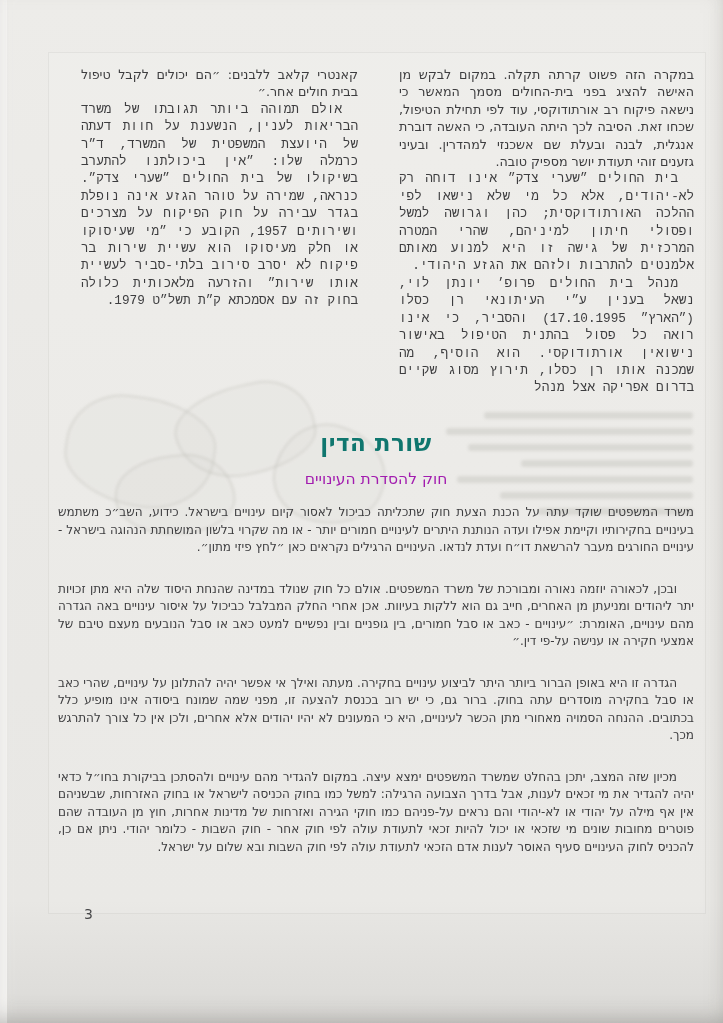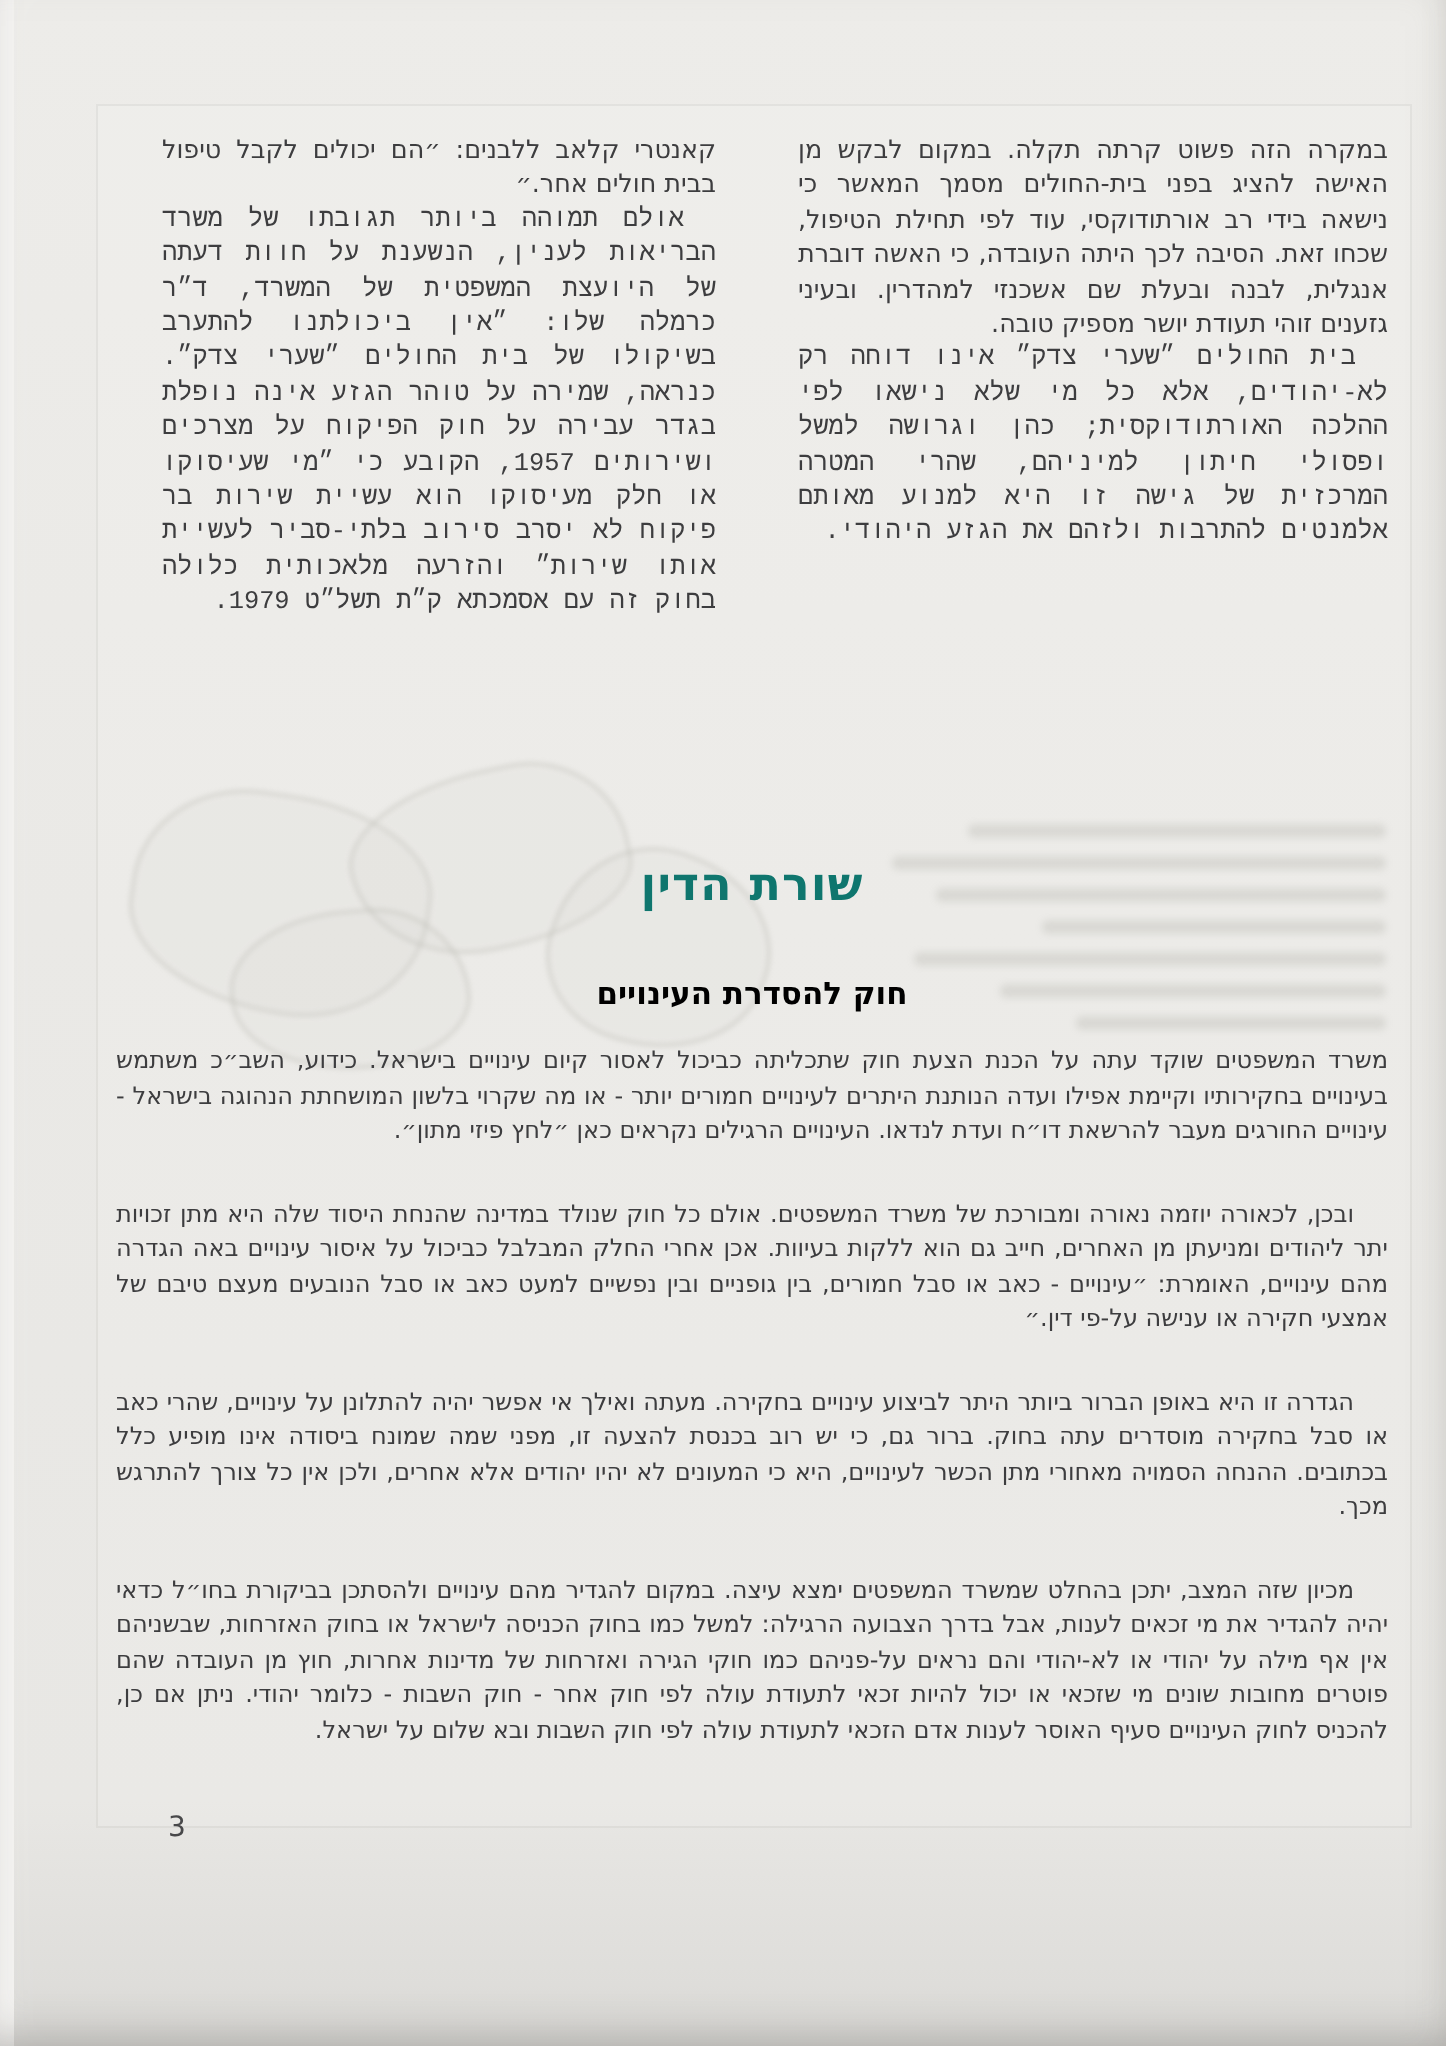--- a/index.html
+++ b/index.html
@@ -47,21 +47,21 @@
   }
   .columns {
     display:grid; grid-template-columns:318px 300px; column-gap:18px;
     min-height:336px;
   }
   .col { font-size:12.7px; line-height:17.4px; text-align:justify;margin-left:23px; }
   .col p { margin:0; }
   .col p.indent { text-indent:16px;font-family:Liberation Mono, monospace; }
   .heading-block { text-align:center; margin-top:28px; }
   .section-title { font-size:23px; font-weight:bold; color:#0f766e; letter-spacing:.5px; }
-  .section-subtitle { font-size:15.5px; font-weight:bold; color:#000000; margin-top:32px; }
+  .section-subtitle { font-size:15.5px; font-weight:normal; color:#a21caf; margin-top:14px; }
   .article-body { margin-top:16px; font-size:12px; line-height:17.5px; text-align:justify; }
   .article-body p { margin:0; }
   .article-body p.indent { text-indent:17px;margin-top:24px; }
   .page-number {
     position:absolute; left:84px; top:906px;
     font-size:14px; color:#48484a; direction:ltr;
   }
 </style>
 </head>
 <body>
@@ -88,22 +88,23 @@
     <div class="ghost-line gl4"></div>
     <div class="ghost-line gl5"></div>
     <div class="ghost-line gl6"></div>
     <div class="ghost-line gl7"></div>
   </div>
 
   <div class="content">
 
     <div class="columns">
       <div class="col">
-        <p>במקרה הזה פשוט קרתה תקלה. במקום לבקש מן האישה להציג בפני בית-החולים מסמך המאשר כי נישאה בידי רב אורתודוקסי, עוד לפי תחילת הטיפול, שכחו זאת. הסיבה לכך היתה העובדה, כי האשה דוברת אנגלית, לבנה ובעלת שם אשכנזי למהדרין. ובעיני גזענים זוהי תעודת יושר מספיק טובה.</p>
+        <p>במקרה הזה פשוט קרתה תקלה. במקום לבקש מן האישה להציג בפני בית-החולים מסמך המאשר כי נישאה פיקוח רב אורתודוקסי, עוד לפי תחילת הטיפול, שכחו זאת. הסיבה לכך היתה העובדה, כי האשה דוברת אנגלית, לבנה ובעלת שם אשכנזי למהדרין. ובעיני גזענים זוהי תעודת יושר מספיק טובה.</p>
         <p class="indent">בית החולים ״שערי צדק״ אינו דוחה רק לא-יהודים, אלא כל מי שלא נישאו לפי ההלכה האורתודוקסית; כהן וגרושה למשל ופסולי חיתון למיניהם, שהרי המטרה המרכזית של גישה זו היא למנוע מאותם אלמנטים להתרבות ולזהם את הגזע היהודי.</p>
+        <p class="indent">מנהל בית החולים פרופ׳ יונתן לוי, נשאל בענין ע״י העיתונאי רן כסלו (״הארץ״ 17.10.1995) והסביר, כי אינו רואה כל פסול בהתנית הטיפול באישור נישואין אורתודוקסי. הוא הוסיף, מה שמכנה אותו רן כסלו, תירוץ מסוג שקיים בדרום אפריקה אצל מנהל</p>
       </div>
       <div class="col">
         <p>קאנטרי קלאב ללבנים: ״הם יכולים לקבל טיפול בבית חולים אחר.״</p>
         <p class="indent">אולם תמוהה ביותר תגובתו של משרד הבריאות לענין, הנשענת על חוות דעתה של היועצת המשפטית של המשרד, ד״ר כרמלה שלו: ״אין ביכולתנו להתערב בשיקולו של בית החולים ״שערי צדק״. כנראה, שמירה על טוהר הגזע אינה נופלת בגדר עבירה על חוק הפיקוח על מצרכים ושירותים 1957, הקובע כי ״מי שעיסוקו או חלק מעיסוקו הוא עשיית שירות בר פיקוח לא יסרב סירוב בלתי-סביר לעשיית אותו שירות״ והזרעה מלאכותית כלולה בחוק זה עם אסמכתא ק״ת תשל״ט 1979.</p>
       </div>
     </div>
 
     <div class="heading-block">
       <div class="section-title">שורת הדין</div>
       <div class="section-subtitle">חוק להסדרת העינויים</div>

